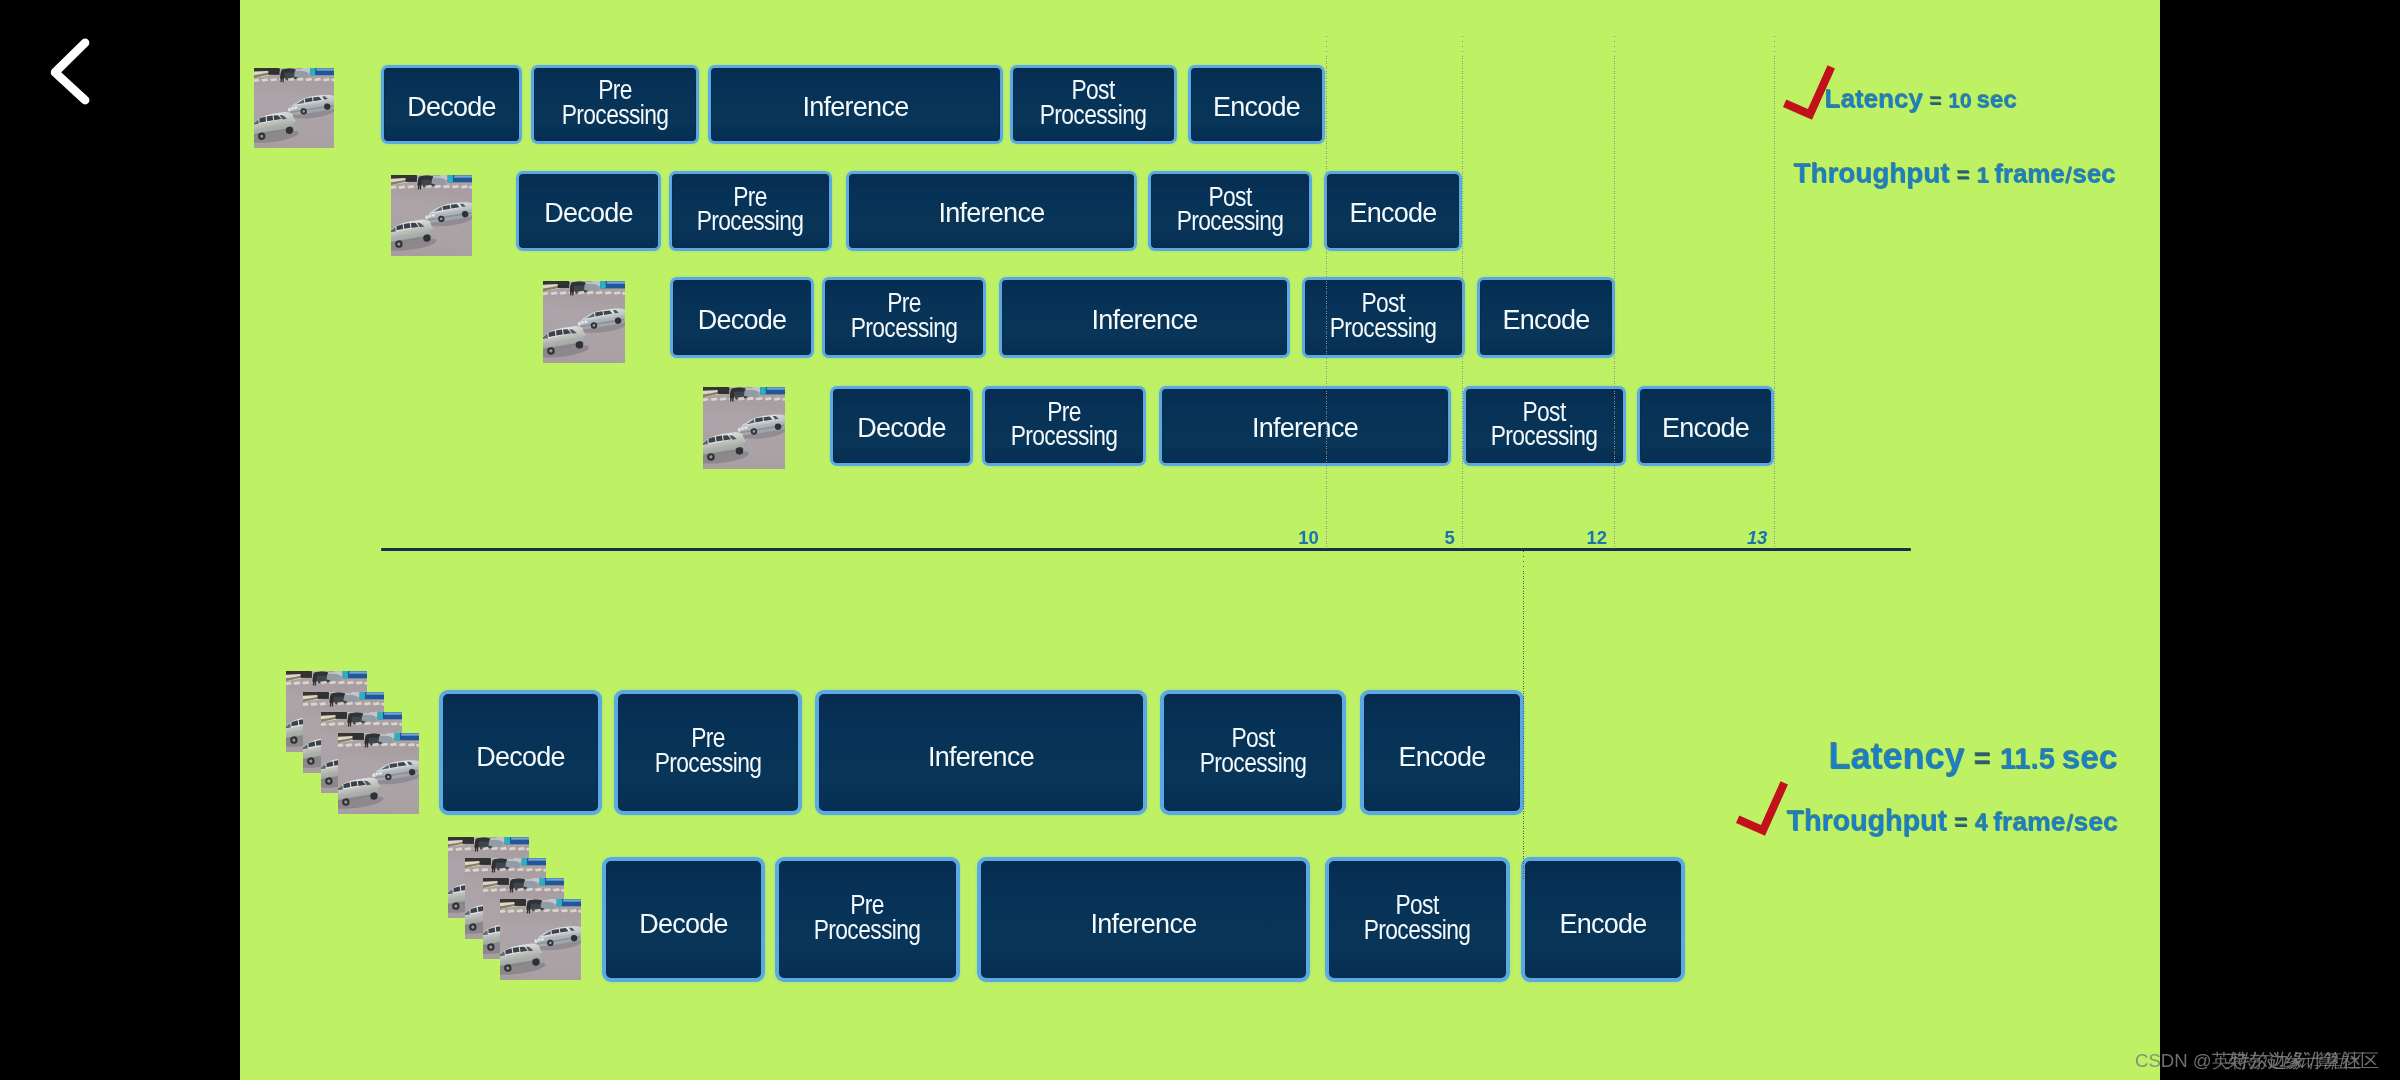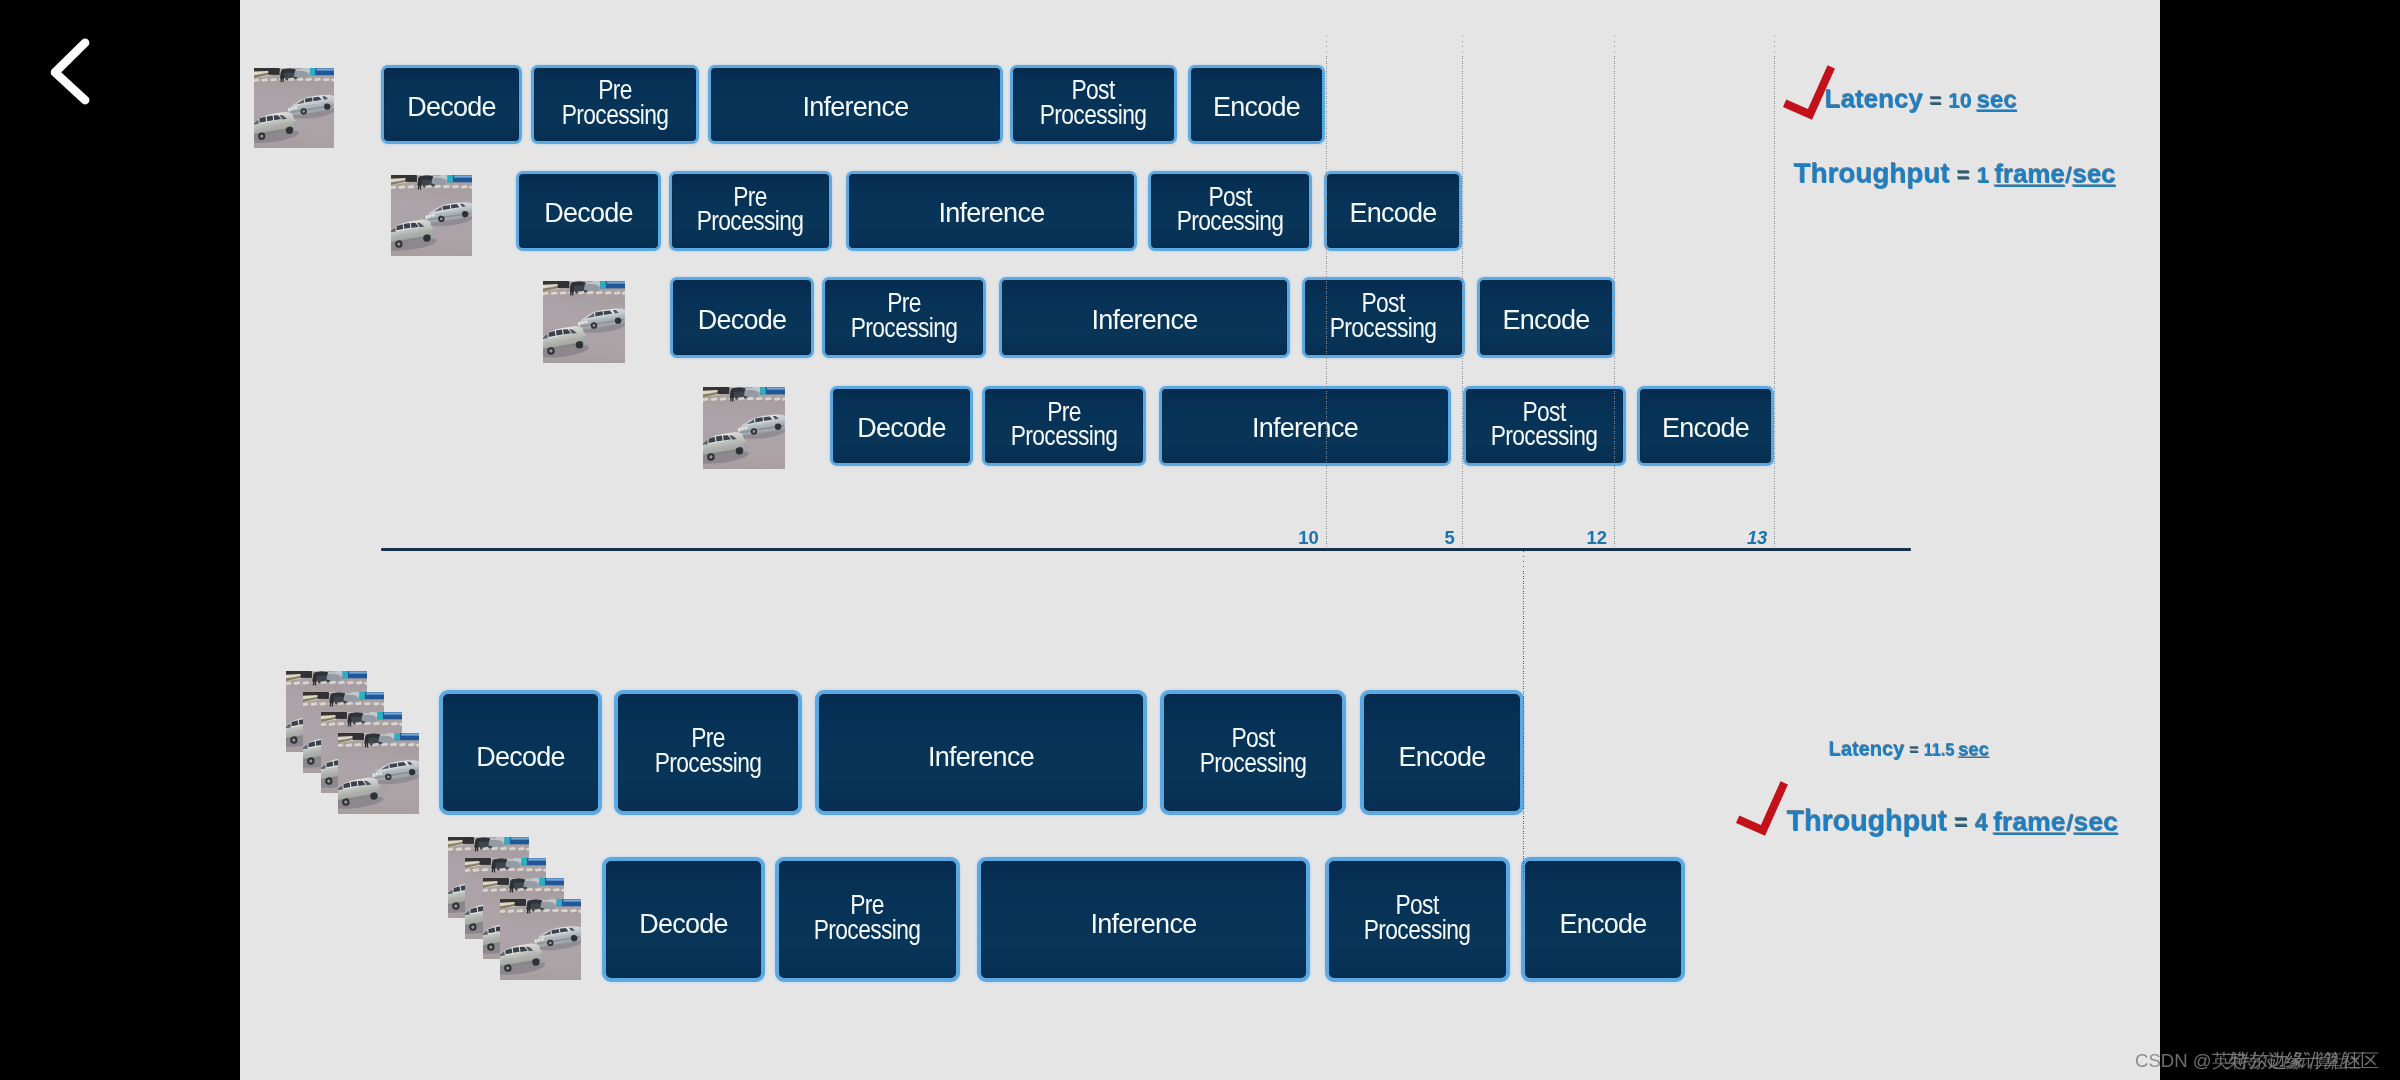--- a/index.html
+++ b/index.html
@@ -4,21 +4,21 @@
 <title>Pipeline latency and throughput slide</title>
 <style>
   html,body{margin:0;padding:0;}
   body{background:#000;width:2400px;height:1080px;overflow:hidden;
        font-family:"Liberation Sans",sans-serif;-webkit-font-smoothing:antialiased;}
   #root{position:relative;width:2400px;height:1080px;background:#000;overflow:hidden;}
 
   .backchev{position:absolute;left:0;top:0;}
 
   #slide{position:absolute;left:240px;top:0;width:1920px;height:1080px;
-         background:#e5e5e5;overflow:hidden;}
+         background:#bef264;overflow:hidden;}
 
   
   .box{position:absolute;box-sizing:border-box;border-radius:7px;
        background:linear-gradient(180deg,#062c50 0%,#073257 30%,#083558 72%,#062e52 100%);
        border:3.8px solid #5ba9e2;
        color:#f4f9fc;display:flex;align-items:center;justify-content:center;
        text-align:center;line-height:0.9;font-size:27px;font-weight:400;
        letter-spacing:-0.75px;
        box-shadow:0 0 3px rgba(120,180,230,0.45),inset 0 0 0 1px rgba(7,42,74,0.85);}
   .box span{display:block;padding-top:5px;}
@@ -42,25 +42,25 @@
   .ticklbl{position:absolute;top:529px;width:40px;text-align:right;
            color:#1a74ad;font-size:18.5px;font-weight:700;letter-spacing:-0.2px;line-height:1;}
 
   
   .metric{position:absolute;white-space:nowrap;color:#1d7fc3;font-weight:700;
           line-height:1;font-size:26px;
           text-shadow:-0.7px -0.7px 0 rgba(12,48,80,0.55);}
   .metric .m-label{font-size:1em;}
   .metric .m-eq{font-size:0.81em;padding:0 0.31em;color:#2a5f72;}
   .metric .m-val{font-size:0.81em;}
-  .metric .m-unit{font-size:0.93em;padding-left:0.2em;text-decoration:underline;}
+  .metric .m-unit{font-size:0.93em;padding-left:0.2em;}
   .metric .m-slash{font-size:0.78em;padding:0 0.04em;display:inline-block;
                    transform:skewX(-4deg);}
   .metric.m-thr{font-size:27.8px;}
-  .metric.m-lat2{font-size:20px;}
+  .metric.m-lat2{font-size:36px;}
   .metric.m-thr2{font-size:28.6px;}
 
   .checkmark{position:absolute;}
 
   
   .watermark{position:absolute;left:2135px;top:1052px;white-space:nowrap;
              font-size:18.6px;line-height:1;height:20px;}
   .watermark span{position:absolute;left:0;top:0;color:#6e6e6e;
                   mix-blend-mode:exclusion;white-space:nowrap;}
   .watermark .wmdup{left:89px;letter-spacing:-3.7px;font-style:italic;}

